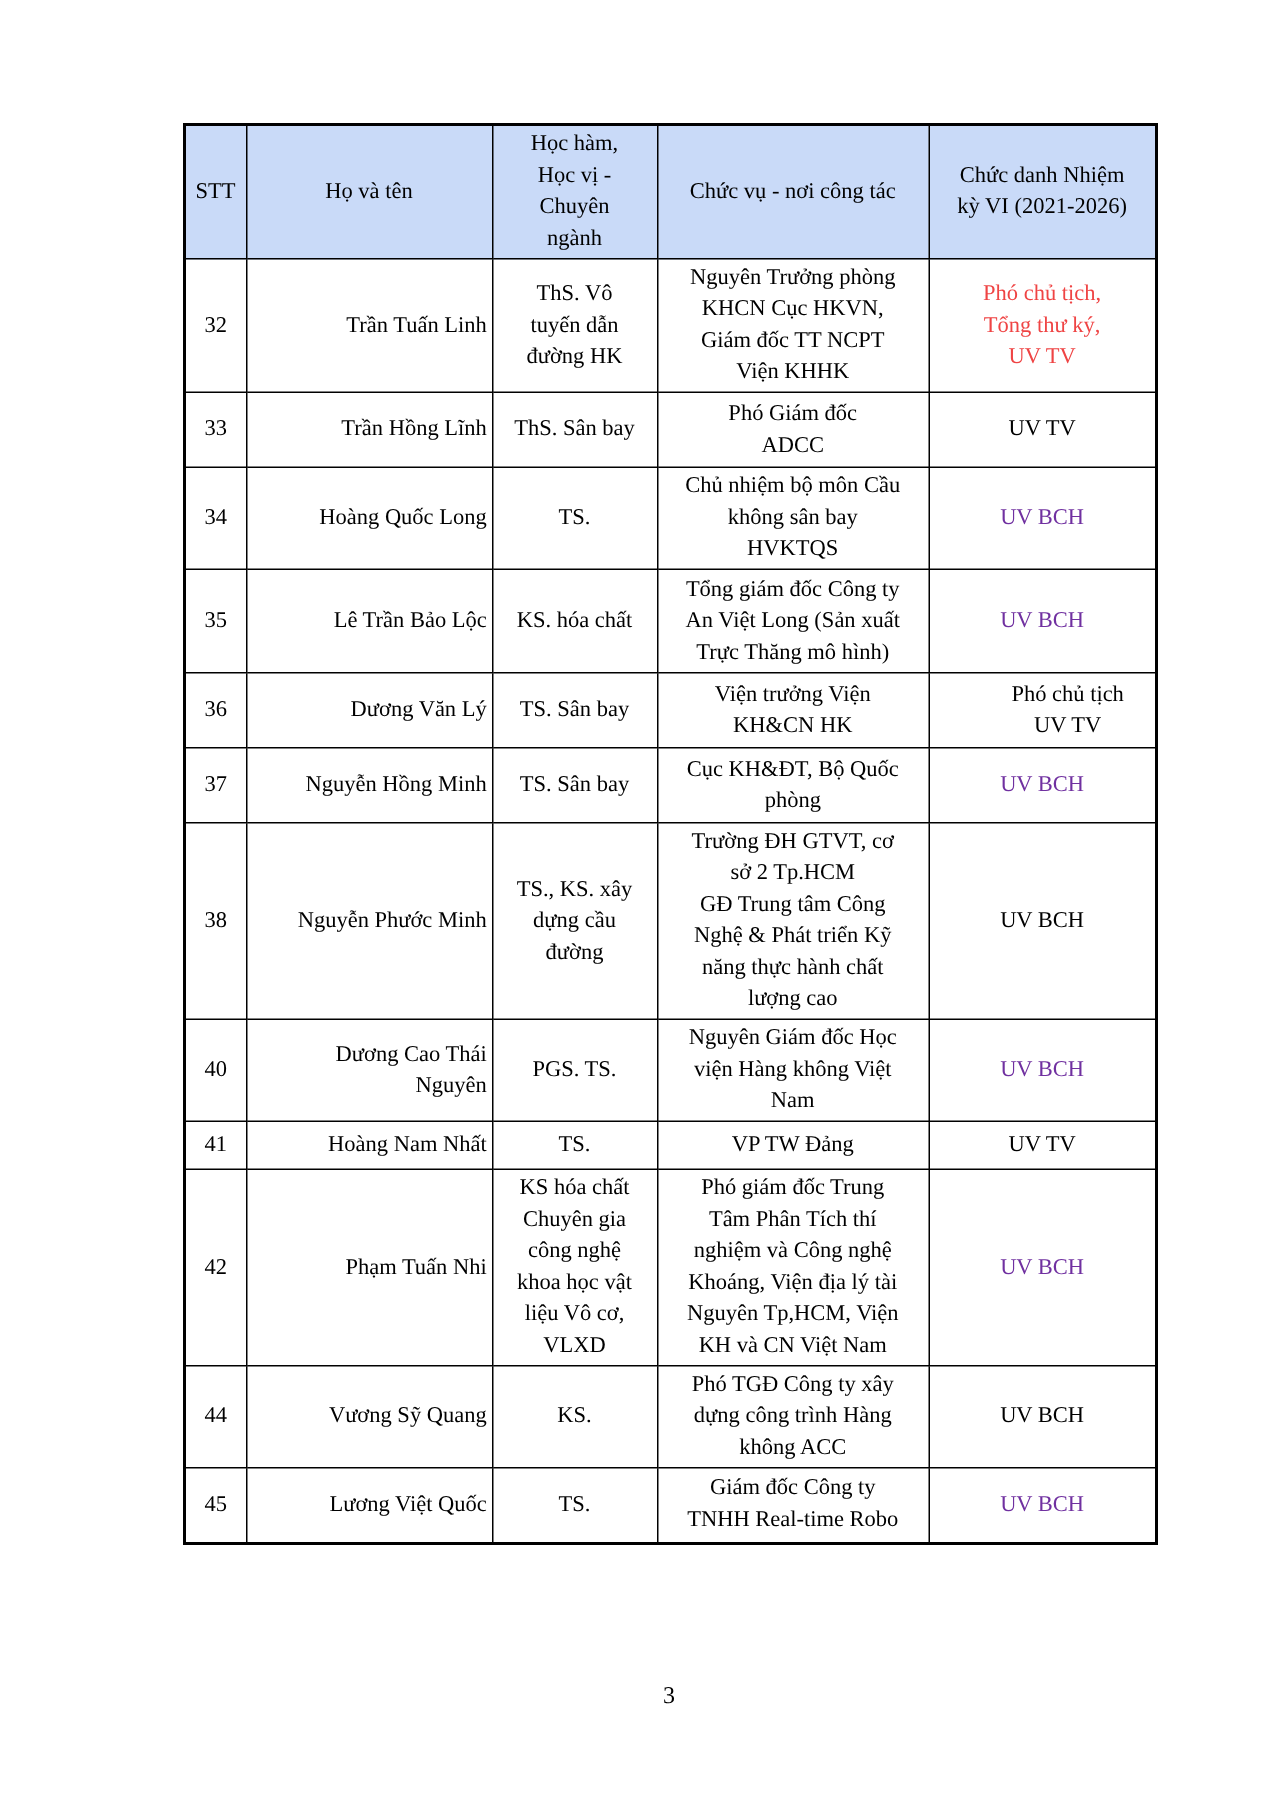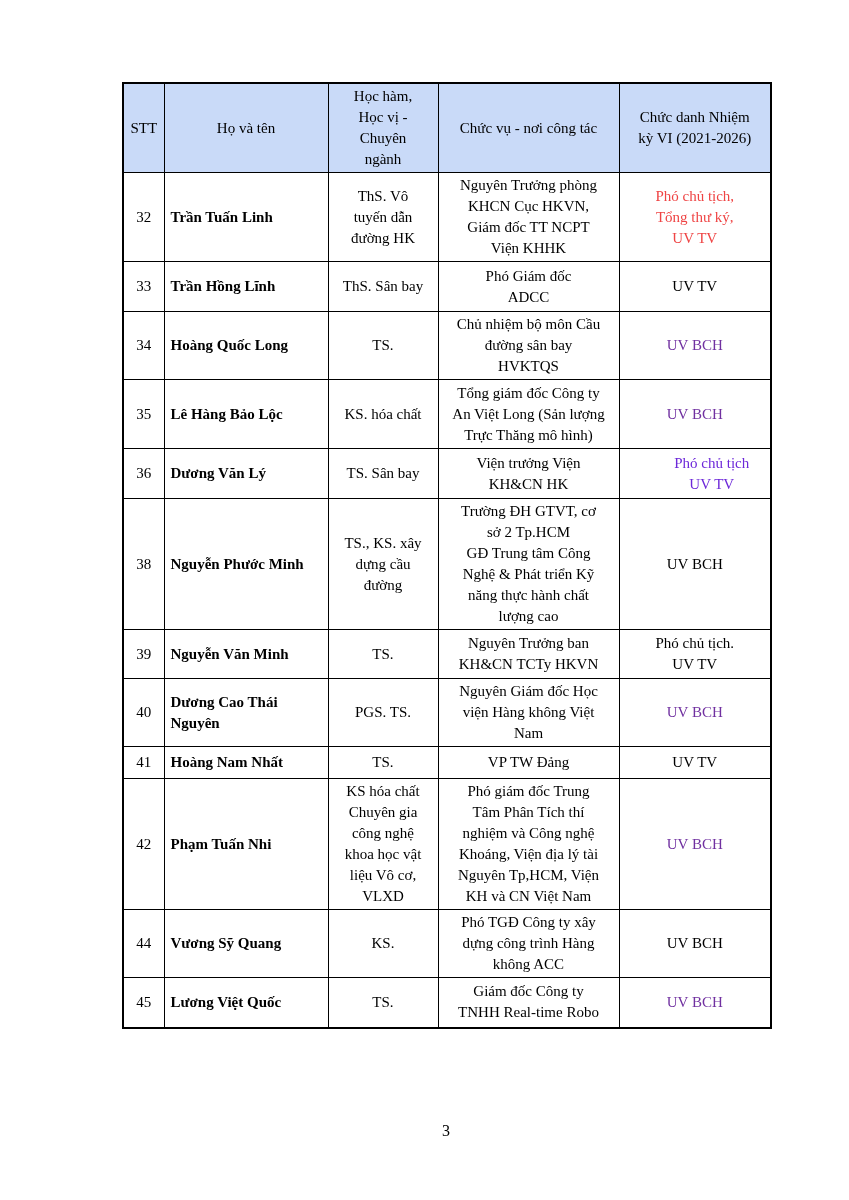--- a/index.html
+++ b/index.html
@@ -33,24 +33,23 @@
     padding: 2px 2px;
     white-space: pre-line;
     word-wrap: break-word;
     color: #000000;
   }
   .doc-table th {
     font-weight: normal;
     line-height: 21px;
   }
   .doc-table td.name {
-    text-align: left;
+    text-align: right;
     padding-left: 6px;
     padding-right: 3px;
-    font-weight: bold;
   }
   .page-number {
     position: absolute;
     left: 122px;
     top: 1122px;
     width: 648px;
     text-align: center;
     font-size: 16px;
     color: #000000;
   }
@@ -102,64 +101,63 @@
         <td>ThS. Sân bay</td>
         <td>Phó Giám đốc
 ADCC</td>
         <td style="color: rgb(0, 0, 0);">UV TV</td>
       </tr>
       <tr style="height:67px">
         <td>34</td>
         <td class="name">Hoàng Quốc Long</td>
         <td>TS.</td>
         <td>Chủ nhiệm bộ môn Cầu
-đường sân bay
+không sân bay
 HVKTQS</td>
         <td style="color: rgb(112, 48, 160);">UV BCH</td>
       </tr>
       <tr style="height:69px">
         <td>35</td>
-        <td class="name">Lê Hàng Bảo Lộc</td>
+        <td class="name">Lê Trần Bảo Lộc</td>
         <td>KS. hóa chất</td>
         <td>Tổng giám đốc Công ty
-An Việt Long (Sản lượng
+An Việt Long (Sản xuất
 Trực Thăng mô hình)</td>
         <td style="color: rgb(112, 48, 160);">UV BCH</td>
       </tr>
       <tr style="height:50px">
         <td>36</td>
         <td class="name">Dương Văn Lý</td>
         <td>TS. Sân bay</td>
         <td>Viện trưởng Viện
 KH&amp;CN HK</td>
-        <td style="color: #6d28d9; padding-left: 36px;">Phó chủ tịch
+        <td style="color: #000000; padding-left: 36px;">Phó chủ tịch
 UV TV</td>
+      </tr>
+      <tr style="height:50px">
+        <td>37</td>
+        <td class="name">Nguyễn Hồng Minh</td>
+        <td>TS. Sân bay</td>
+        <td>Cục KH&amp;ĐT, Bộ Quốc
+phòng</td>
+        <td style="color: rgb(112, 48, 160);">UV BCH</td>
       </tr>
       <tr style="height:127px">
         <td>38</td>
         <td class="name">Nguyễn Phước Minh</td>
         <td>TS., KS. xây
 dựng cầu
 đường</td>
         <td>Trường ĐH GTVT, cơ
 sở 2 Tp.HCM
 GĐ Trung tâm Công
 Nghệ &amp; Phát triển Kỹ
 năng thực hành chất
 lượng cao</td>
         <td style="color: rgb(0, 0, 0);">UV BCH</td>
-      </tr>
-      <tr style="height:49px">
-        <td>39</td>
-        <td class="name">Nguyễn Văn Minh</td>
-        <td>TS.</td>
-        <td>Nguyên Trưởng ban
-KH&amp;CN TCTy HKVN</td>
-        <td style="color: rgb(0, 0, 0);">Phó chủ tịch.
-UV TV</td>
       </tr>
       <tr style="height:67px">
         <td>40</td>
         <td class="name">Dương Cao Thái
 Nguyên</td>
         <td>PGS. TS.</td>
         <td>Nguyên Giám đốc Học
 viện Hàng không Việt
 Nam</td>
         <td style="color: rgb(112, 48, 160);">UV BCH</td>

